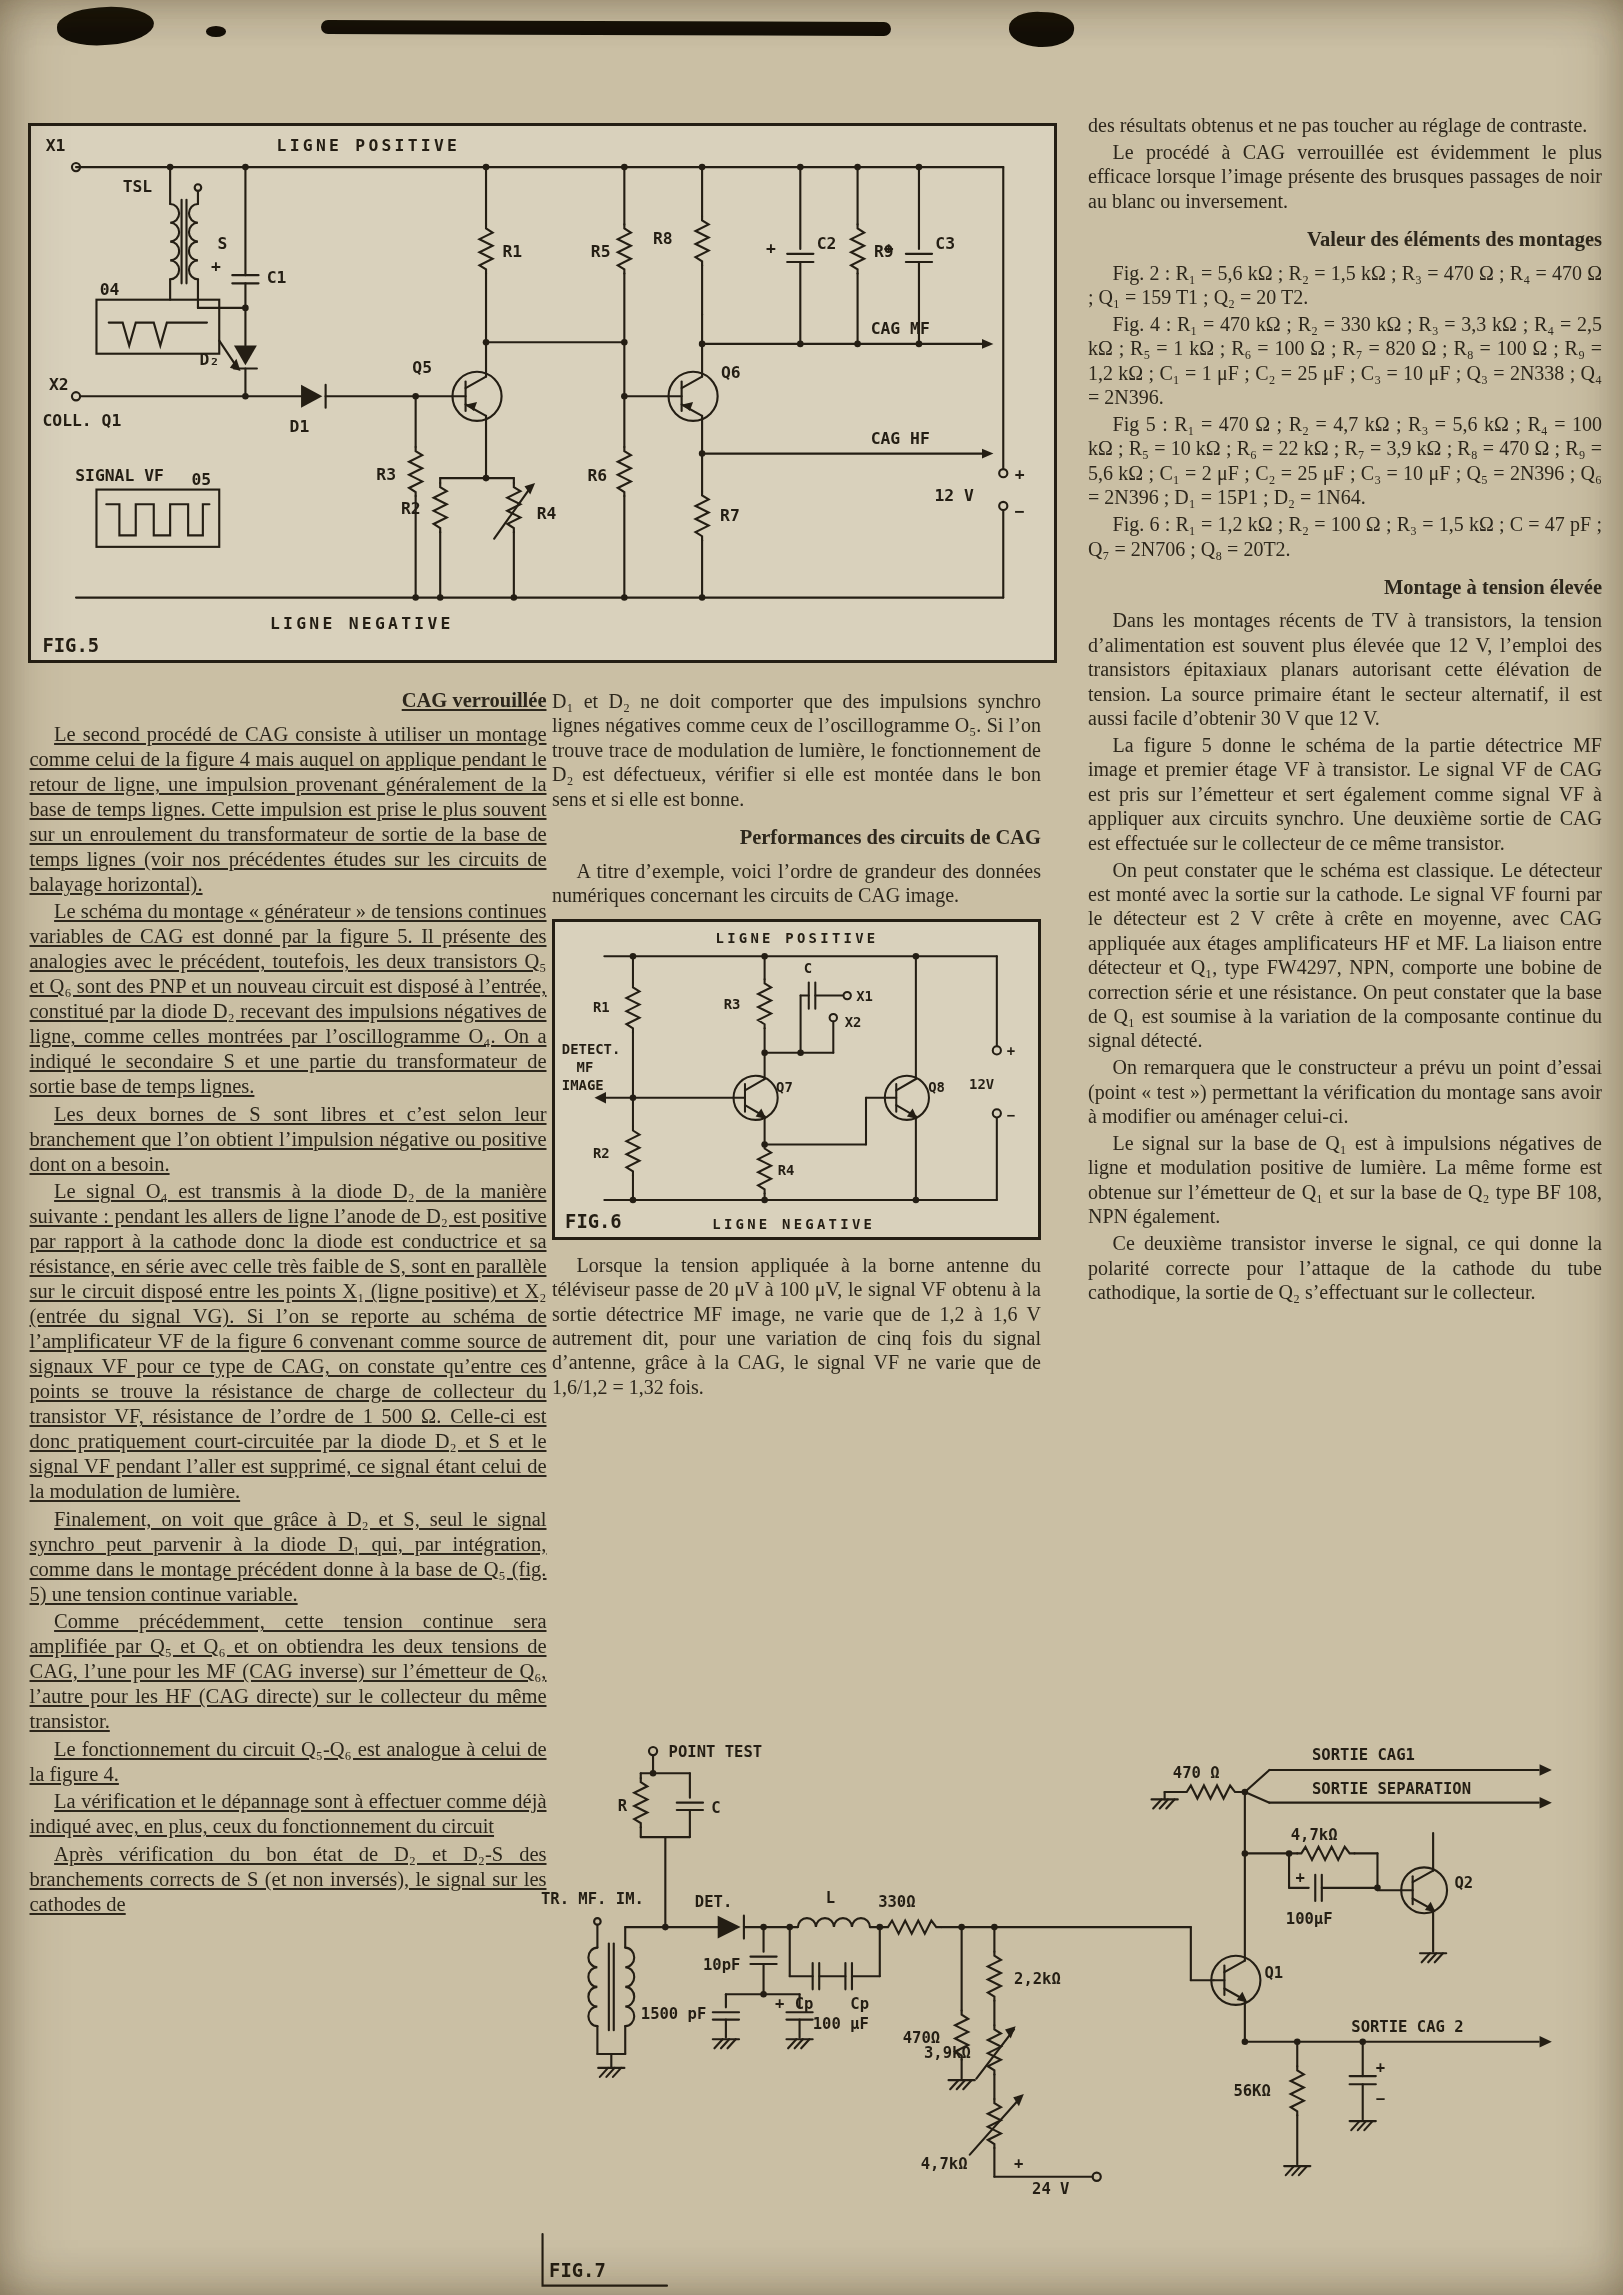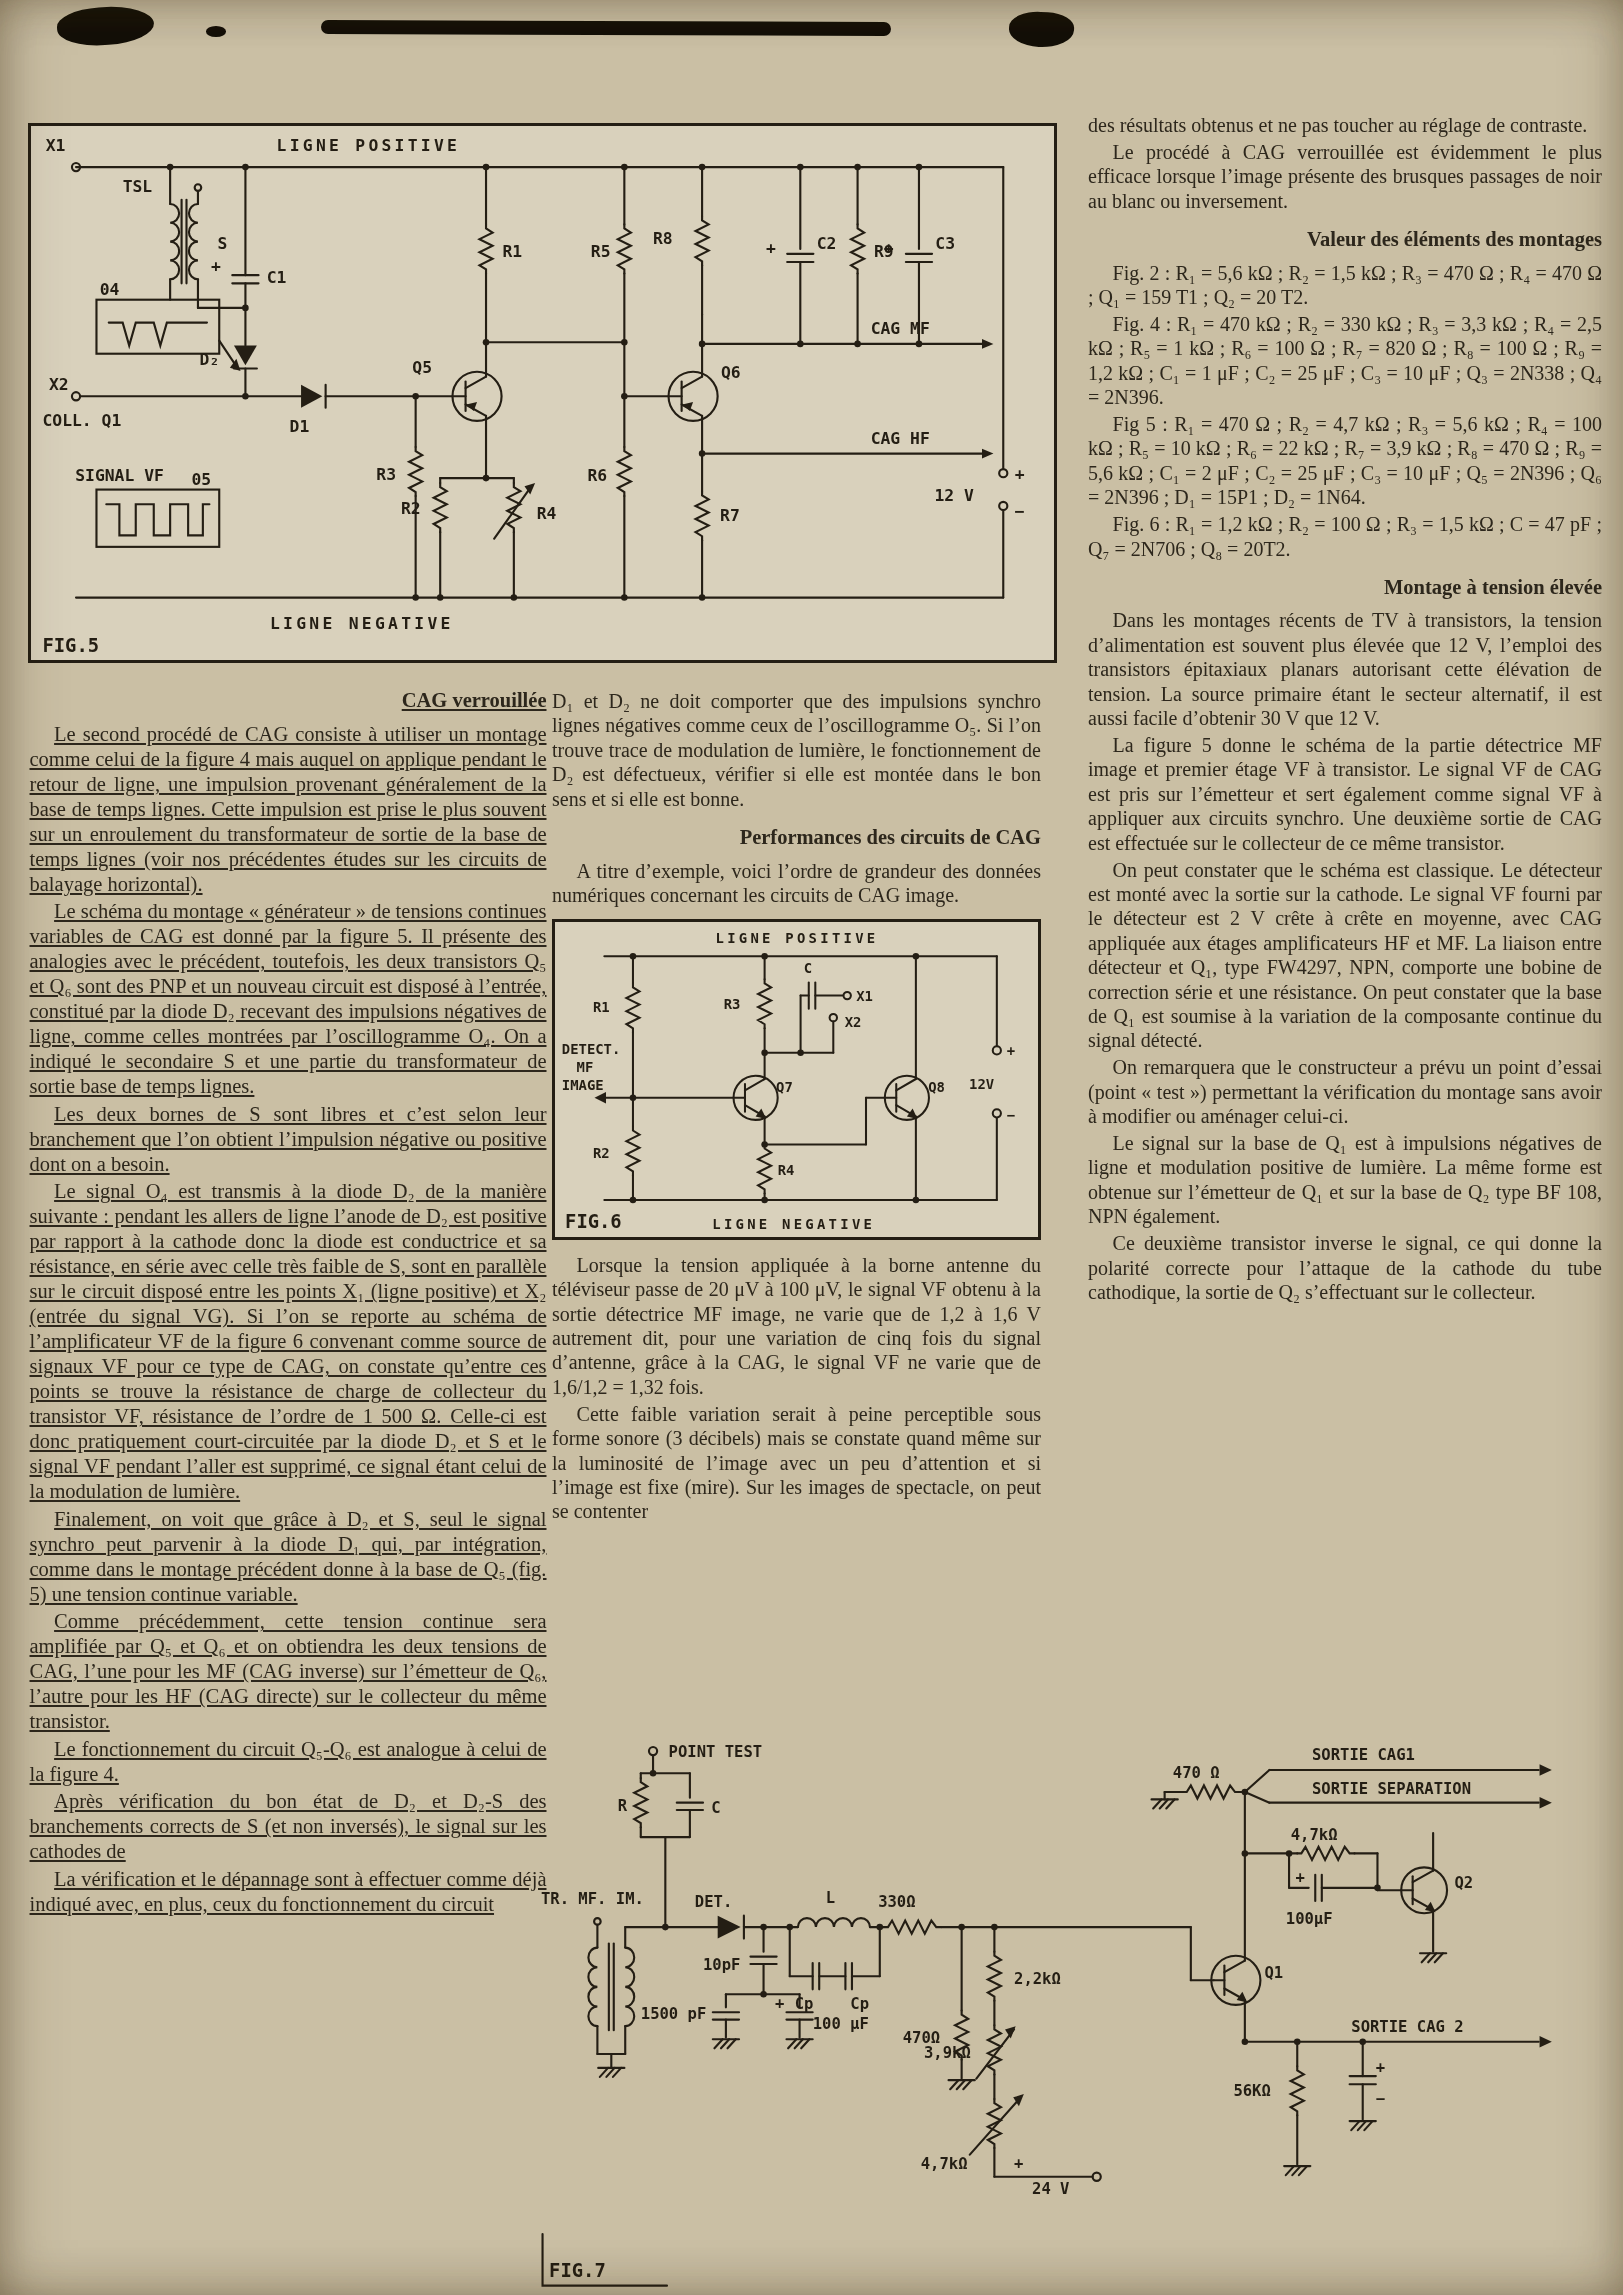--- a/index.html
+++ b/index.html
@@ -276,22 +276,22 @@
 
   <div class="col col-left">
     <h3 class="sec" style="margin-top:0">CAG verrouillée</h3>
     <p>Le second procédé de CAG consiste à utiliser un montage comme celui de la figure 4 mais auquel on applique pendant le retour de ligne, une impulsion provenant généralement de la base de temps lignes. Cette impulsion est prise le plus souvent sur un enroulement du transformateur de sortie de la base de temps lignes (voir nos précédentes études sur les circuits de balayage horizontal).</p>
     <p>Le schéma du montage « générateur » de tensions continues variables de CAG est donné par la figure 5. Il présente des analogies avec le précédent, toutefois, les deux transistors Q₅ et Q₆ sont des PNP et un nouveau circuit est disposé à l’entrée, constitué par la diode D₂ recevant des impulsions négatives de ligne, comme celles montrées par l’oscillogramme O₄. On a indiqué le secondaire S et une partie du transformateur de sortie base de temps lignes.</p>
     <p>Les deux bornes de S sont libres et c’est selon leur branchement que l’on obtient l’impulsion négative ou positive dont on a besoin.</p>
     <p>Le signal O₄ est transmis à la diode D₂ de la manière suivante : pendant les allers de ligne l’anode de D₂ est positive par rapport à la cathode donc la diode est conductrice et sa résistance, en série avec celle très faible de S, sont en parallèle sur le circuit disposé entre les points X₁ (ligne positive) et X₂ (entrée du signal VG). Si l’on se reporte au schéma de l’amplificateur VF de la figure 6 convenant comme source de signaux VF pour ce type de CAG, on constate qu’entre ces points se trouve la résistance de charge de collecteur du transistor VF, résistance de l’ordre de 1 500 Ω. Celle-ci est donc pratiquement court-circuitée par la diode D₂ et S et le signal VF pendant l’aller est supprimé, ce signal étant celui de la modulation de lumière.</p>
     <p>Finalement, on voit que grâce à D₂ et S, seul le signal synchro peut parvenir à la diode D₁ qui, par intégration, comme dans le montage précédent donne à la base de Q₅ (fig. 5) une tension continue variable.</p>
     <p>Comme précédemment, cette tension continue sera amplifiée par Q₅ et Q₆ et on obtiendra les deux tensions de CAG, l’une pour les MF (CAG inverse) sur l’émetteur de Q₆, l’autre pour les HF (CAG directe) sur le collecteur du même transistor.</p>
     <p>Le fonctionnement du circuit Q₅-Q₆ est analogue à celui de la figure 4.</p>
+    <p>La vérification et le dépannage sont à effectuer comme déjà indiqué avec, en plus, ceux du fonctionnement du circuit</p>
     <p>Après vérification du bon état de D₂ et D₂-S des branchements corrects de S (et non inversés), le signal sur les cathodes de</p>
-    <p>La vérification et le dépannage sont à effectuer comme déjà indiqué avec, en plus, ceux du fonctionnement du circuit</p>
   </div>
 
   <div class="col col-mid">
     <p class="noindent">D₁ et D₂ ne doit comporter que des impulsions synchro lignes négatives comme ceux de l’oscillogramme O₅. Si l’on trouve trace de modulation de lumière, le fonctionnement de D₂ est défectueux, vérifier si elle est montée dans le bon sens et si elle est bonne.</p>
     <h3 class="sec">Performances des circuits de CAG</h3>
     <p>A titre d’exemple, voici l’ordre de grandeur des données numériques concernant les circuits de CAG image.</p>
 
     <div class="fig6wrap">
       <svg class="fig6svg" width="483" height="314" viewBox="0 0 590 384">
         <defs>
@@ -400,21 +400,20 @@
               <circle class="fil" cx="441" cy="340" r="4"></circle>
           </g>
           <text x="456" y="208">Q8</text>
 
           <text class="cap" x="12" y="374">FIG.6</text>
         </g>
       </svg>
     </div>
 
     <p>Lorsque la tension appliquée à la borne antenne du téléviseur passe de 20 μV à 100 μV, le signal VF obtenu à la sortie détectrice MF image, ne varie que de 1,2 à 1,6 V autrement dit, pour une variation de cinq fois du signal d’antenne, grâce à la CAG, le signal VF ne varie que de 1,6/1,2 = 1,32 fois.</p>
-    <p>Cette faible variation serait à peine perceptible sous forme sonore (3 décibels) mais se constate quand même sur la luminosité de l’image avec un peu d’attention et si l’image est fixe (mire). Sur les images de spectacle, on peut se contenter</p>
   </div>
 
   <div class="col col-right">
     <p class="noindent">des résultats obtenus et ne pas toucher au réglage de contraste.</p>
     <p>Le procédé à CAG verrouillée est évidemment le plus efficace lorsque l’image présente des brusques passages de noir au blanc ou inversement.</p>
     <h3 class="sec">Valeur des éléments des montages</h3>
     <p>Fig. 2 : R₁ = 5,6 kΩ ; R₂ = 1,5 kΩ ; R₃ = 470 Ω ; R₄ = 470 Ω ; Q₁ = 159 T1 ; Q₂ = 20 T2.</p>
     <p>Fig. 4 : R₁ = 470 kΩ ; R₂ = 330 kΩ ; R₃ = 3,3 kΩ ; R₄ = 2,5 kΩ ; R₅ = 1 kΩ ; R₆ = 100 Ω ; R₇ = 820 Ω ; R₈ = 100 Ω ; R₉ = 1,2 kΩ ; C₁ = 1 μF ; C₂ = 25 μF ; C₃ = 10 μF ; Q₃ = 2N338 ; Q₄ = 2N396.</p>
     <p>Fig 5 : R₁ = 470 Ω ; R₂ = 4,7 kΩ ; R₃ = 5,6 kΩ ; R₄ = 100 kΩ ; R₅ = 10 kΩ ; R₆ = 22 kΩ ; R₇ = 3,9 kΩ ; R₈ = 470 Ω ; R₉ = 5,6 kΩ ; C₁ = 2 μF ; C₂ = 25 μF ; C₃ = 10 μF ; Q₅ = 2N396 ; Q₆ = 2N396 ; D₁ = 15P1 ; D₂ = 1N64.</p>
     <p>Fig. 6 : R₁ = 1,2 kΩ ; R₂ = 100 Ω ; R₃ = 1,5 kΩ ; C = 47 pF ; Q₇ = 2N706 ; Q₈ = 20T2.</p>

